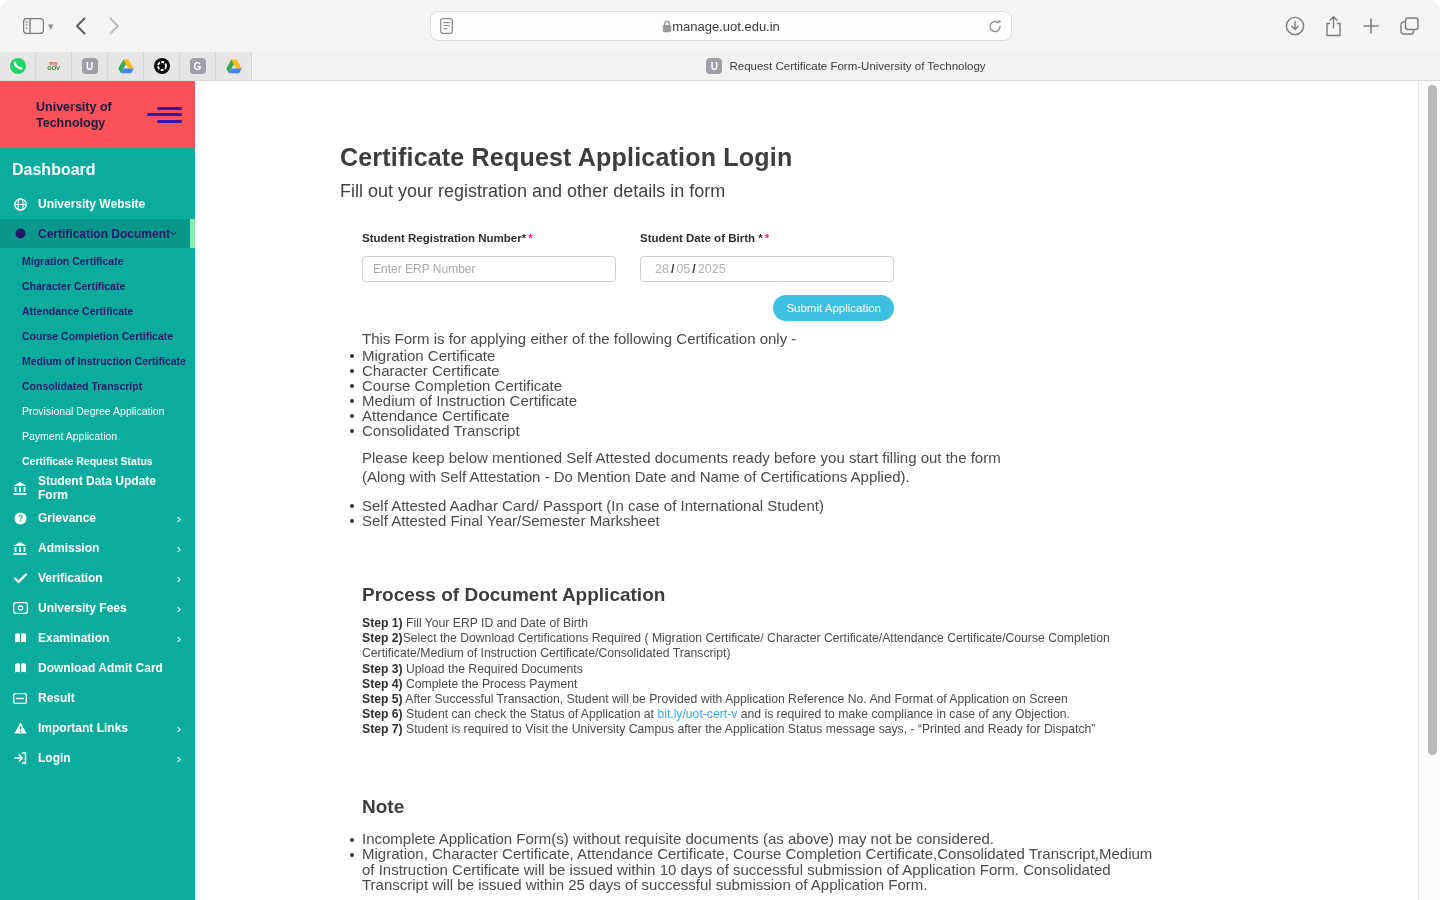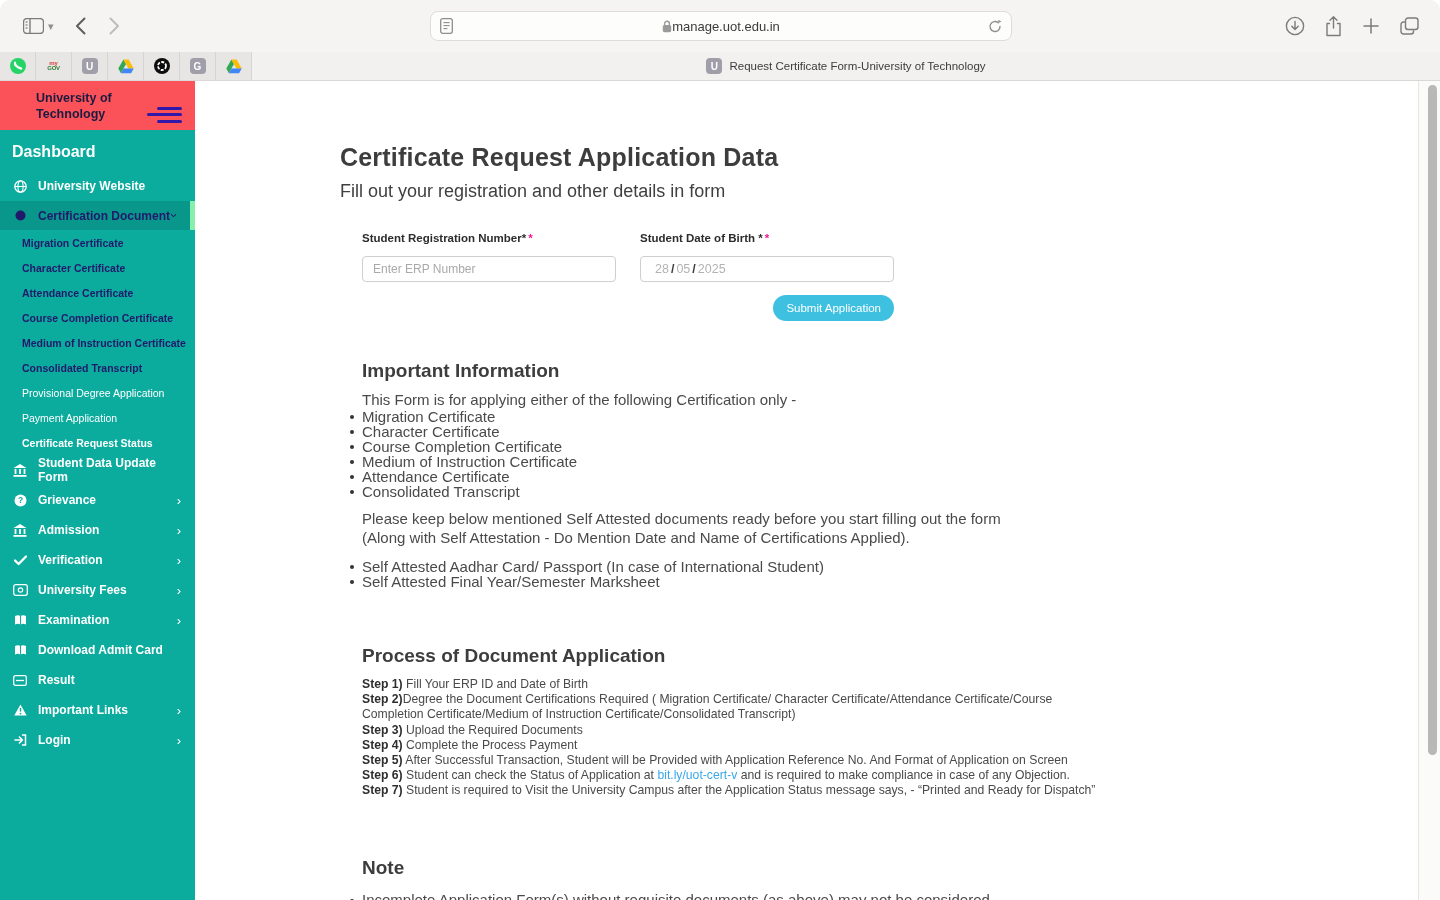--- a/index.html
+++ b/index.html
@@ -37,21 +37,21 @@
   .wa { width:16px; height:16px; }
   .mygov { font-size:6px; font-weight:bold; line-height:5px; text-align:center; }
   .mygov .l1 { color:#d63c3c; } .mygov .l2 { color:#2e7d32; letter-spacing:-0.3px;}
   .gpt { width:16px; height:16px; }
 
   
   .viewport { height:819px; position:relative; display:flex; background:#fff; }
 
   
   .sidebar { width:195px; height:100%; background:#0bab9e; flex:none; overflow:hidden; }
-  .sb-head { height:49px; background:#fb525a; display:flex; align-items:center;
+  .sb-head { height:67px; background:#fb525a; display:flex; align-items:center;
              padding-left:36px; position:relative; }
   .brand { font-size:12.5px; font-weight:bold; color:#1b1b3f; line-height:16px; }
   .burger { position:absolute; right:13px; top:22px; width:36px; }
   .burger div { height:3px; background:#3118a8; border-radius:2px; margin:3.5px 0 3.5px auto; }
   .burger .b1 { width:25px; } .burger .b2 { width:35px; } .burger .b3 { width:25px; }
 
   .sb-dash { color:#fff; font-weight:bold; font-size:16px; padding:13px 12px 10px 12px; }
   .sb-item { display:flex; align-items:center; height:30px; padding:0 12px; color:#fff;
              font-size:12px; font-weight:bold; position:relative; }
   .sb-item .ic { width:16px; display:flex; justify-content:center; margin-right:10px; flex:none; color:#fff; }
@@ -391,21 +391,21 @@
             <path d="M8.5 1 H11.5 V11 H8.5" fill="none" stroke="#fff" stroke-width="1.5" stroke-linecap="round"></path>
           </svg>
       </span>
       <span>Login</span>
       <span class="chev">›</span>
     </div>
   </aside>
 
   <main class="main">
     <div class="inner">
-      <h1 class="pagetitle">Certificate Request Application Data</h1>
+      <h1 class="pagetitle">Certificate Request Application Login</h1>
       <div class="subtitle">Fill out your registration and other details in form</div>
 
       <div class="indent">
         <div class="formrow">
           <div class="fcol">
             <div class="flabel"><span>Student Registration Number*</span><span class="req">*</span></div>
             <input class="finput" type="text" placeholder="Enter ERP Number" style="">
           </div>
           <div class="fcol">
             <div class="flabel"><span>Student Date of Birth *</span><span class="req">*</span></div>
@@ -415,21 +415,20 @@
                 <span class="dpart">05</span>
                 <span class="dsep">/</span>
                 <span class="dpart">2025</span>
             </div>
           </div>
         </div>
         <div class="submit-wrap">
           <button class="submit">Submit Application</button>
         </div>
 
-        <h2 class="sec sec-ii">Important Information</h2>
         <p class="bodytxt intro">This Form is for applying either of the following Certification only -</p>
         <ul class="dots bodytxt">
           <li>Migration Certificate</li>
           <li>Character Certificate</li>
           <li>Course Completion Certificate</li>
           <li>Medium of Instruction Certificate</li>
           <li>Attendance Certificate</li>
           <li>Consolidated Transcript</li>
         </ul>
         <p class="bodytxt keep">
@@ -437,21 +436,21 @@
           <span>(Along with Self Attestation - Do Mention Date and Name of Certifications Applied).</span>
         </p>
         <ul class="dots docs bodytxt">
           <li>Self Attested Aadhar Card/ Passport (In case of International Student)</li>
           <li>Self Attested Final Year/Semester Marksheet</li>
         </ul>
 
         <h2 class="sec sec-proc">Process of Document Application</h2>
         <div class="steps">
           <div class="step"><b>Step 1)</b><span> Fill Your ERP ID and Date of Birth</span></div>
-          <div class="step"><b>Step 2)</b><span>Degree the Document Certifications Required ( Migration Certificate/ Character Certificate/Attendance Certificate/Course Completion Certificate/Medium of Instruction Certificate/Consolidated Transcript)</span></div>
+          <div class="step"><b>Step 2)</b><span>Select the Download Certifications Required ( Migration Certificate/ Character Certificate/Attendance Certificate/Course Completion Certificate/Medium of Instruction Certificate/Consolidated Transcript)</span></div>
           <div class="step"><b>Step 3)</b><span> Upload the Required Documents</span></div>
           <div class="step"><b>Step 4)</b><span> Complete the Process Payment</span></div>
           <div class="step"><b>Step 5)</b><span> After Successful Transaction, Student will be Provided with Application Reference No. And Format of Application on Screen</span></div>
           <div class="step"><b>Step 6)</b><span> Student can check the Status of Application at </span><a href="#">bit.ly/uot-cert-v</a><span> and is required to make compliance in case of any Objection.</span></div>
           <div class="step"><b>Step 7)</b><span> Student is required to Visit the University Campus after the Application Status message says, - “Printed and Ready for Dispatch”</span></div>
         </div>
 
         <h2 class="sec sec-note">Note</h2>
         <ul class="dots note bodytxt">
           <li>Incomplete Application Form(s) without requisite documents (as above) may not be considered.</li>

